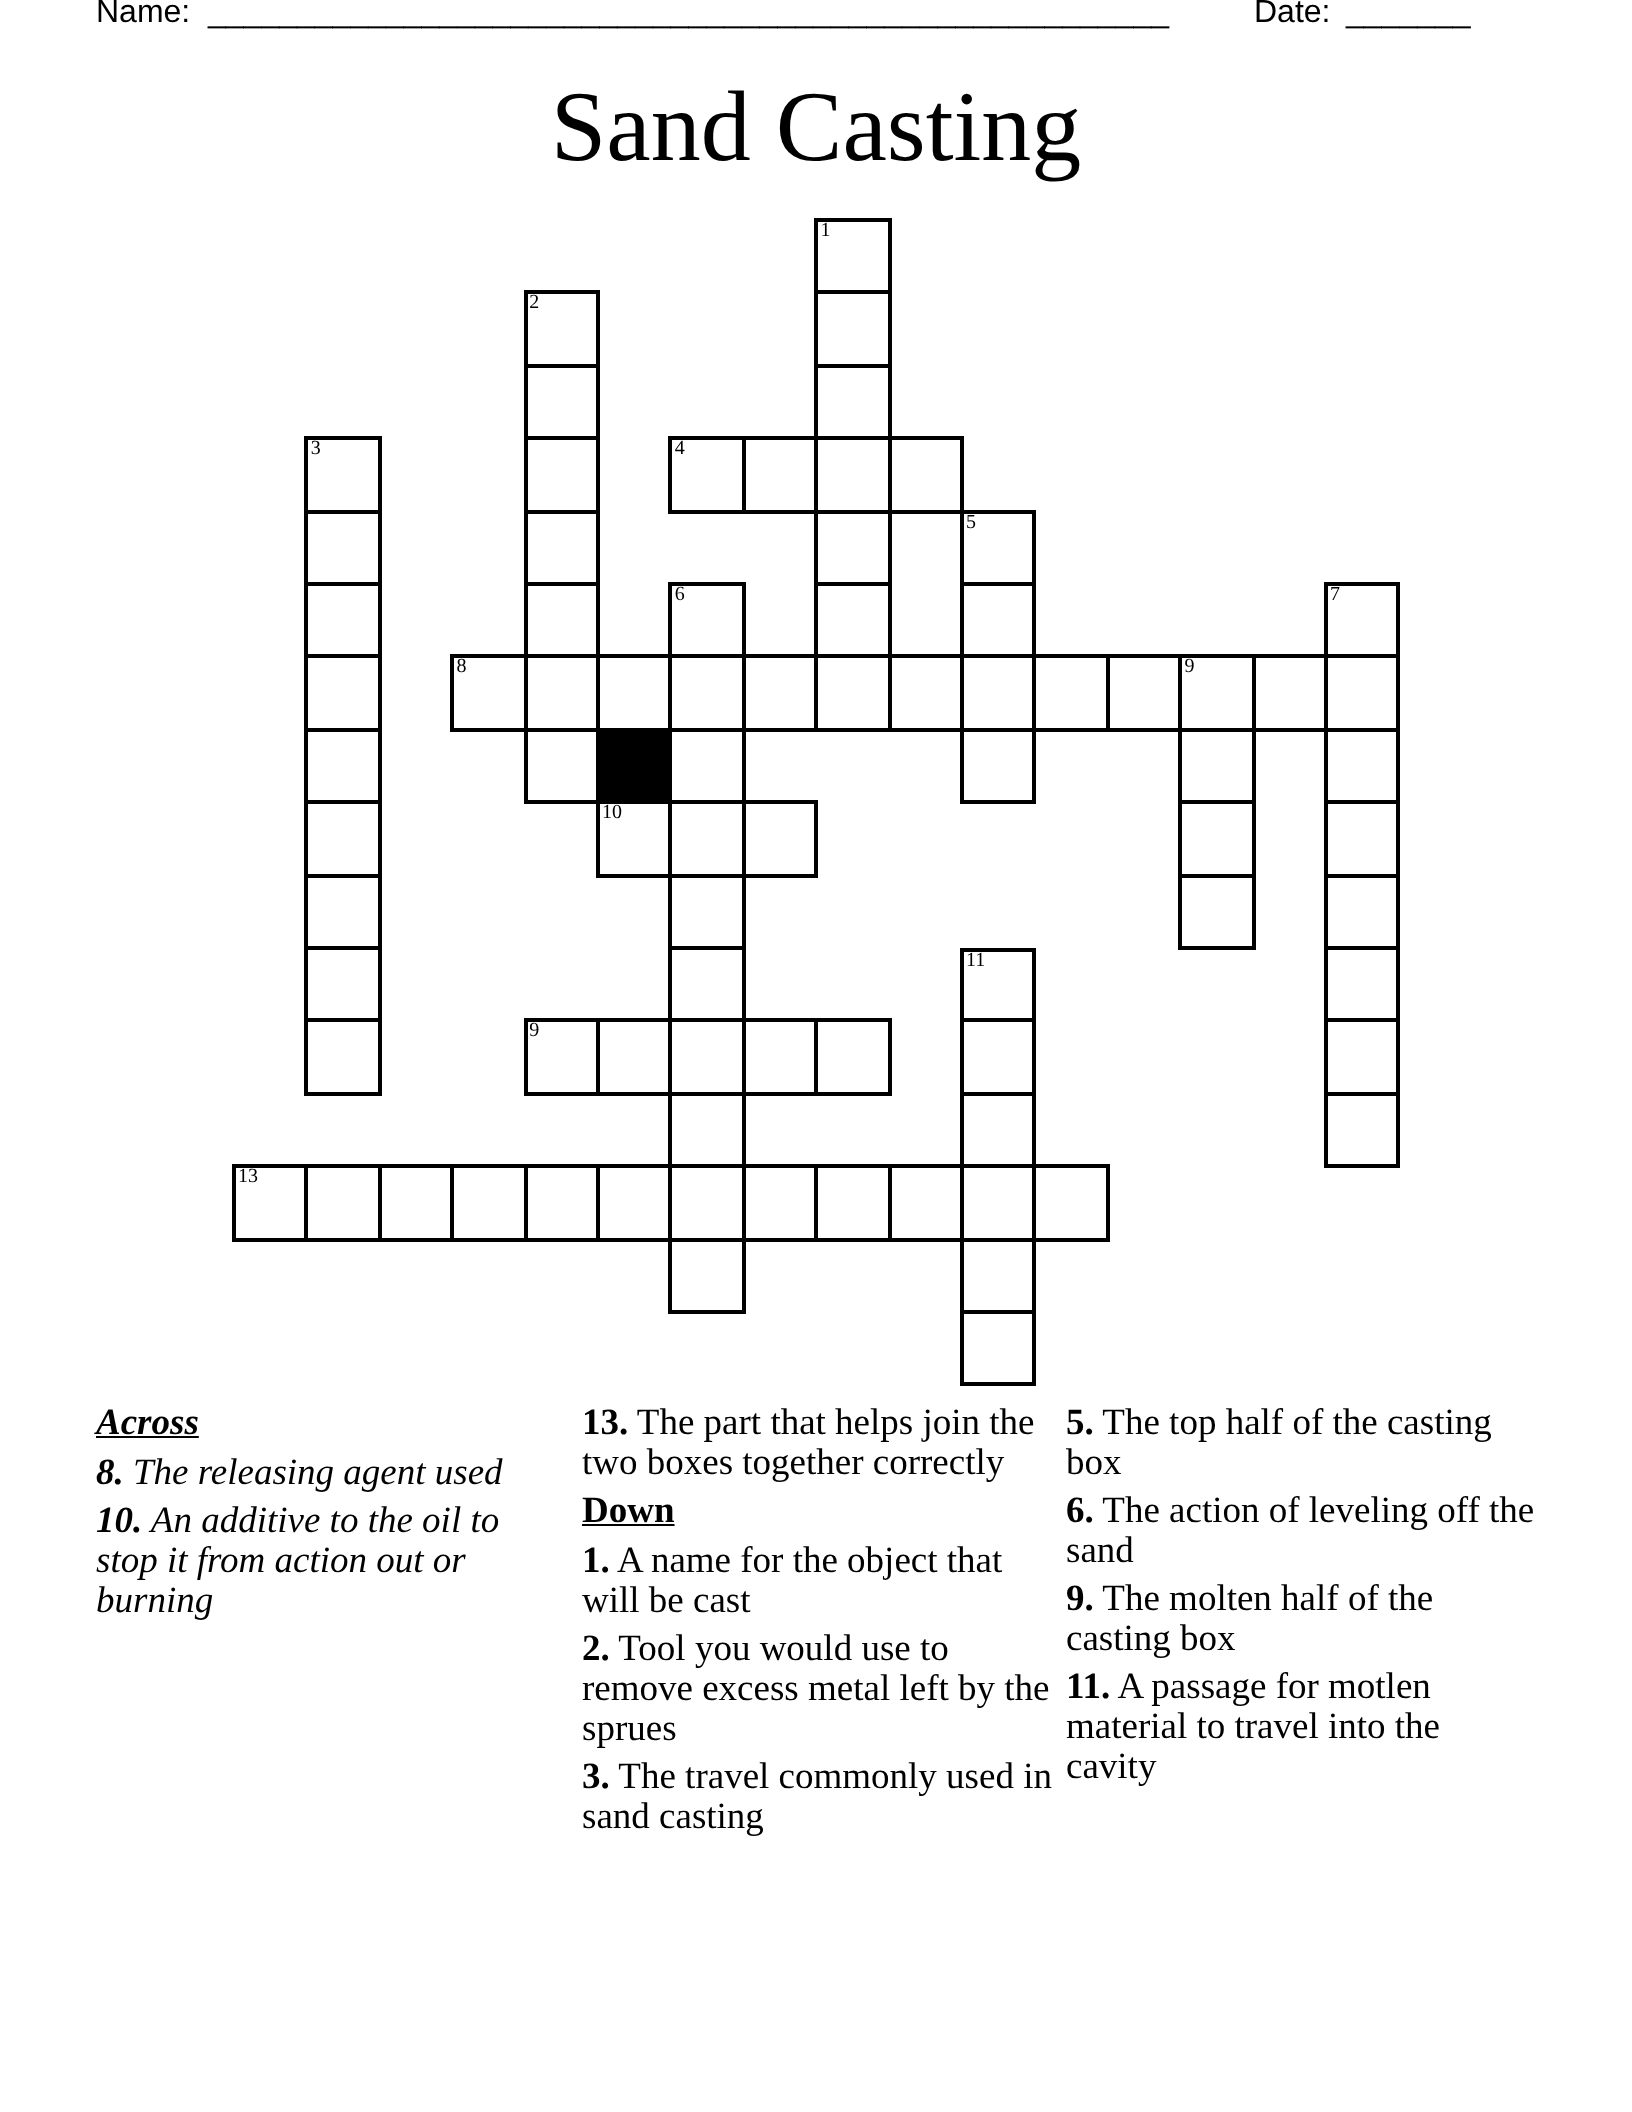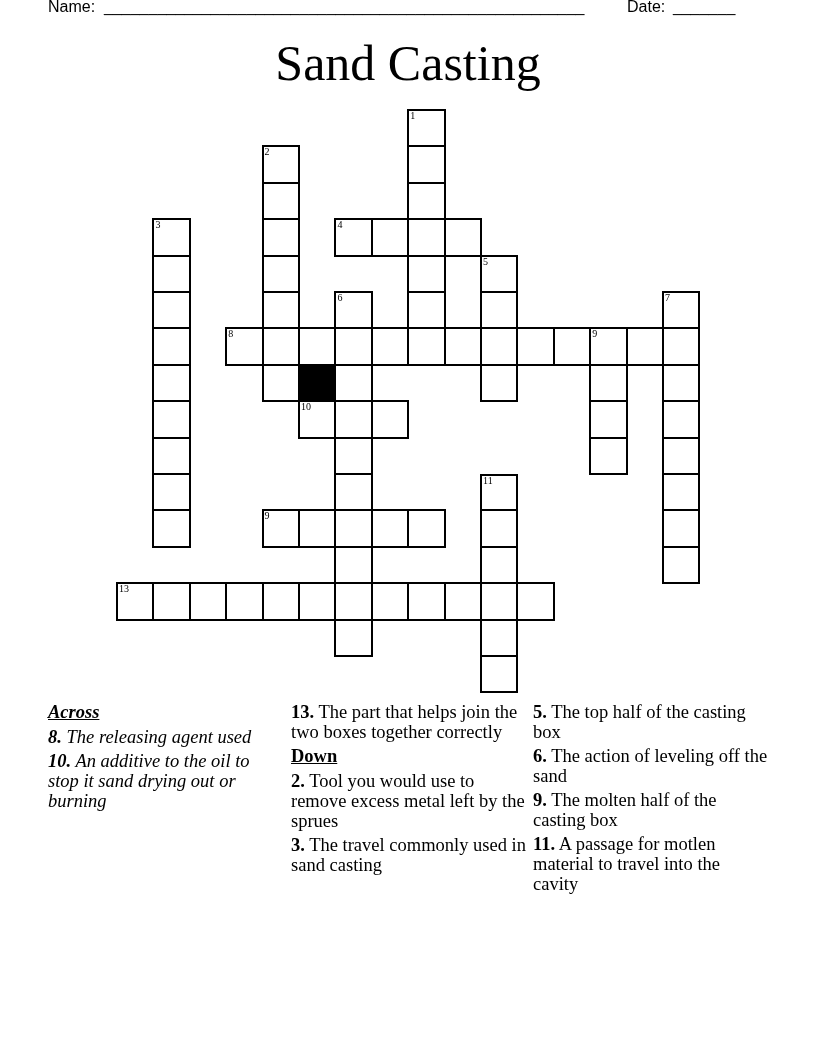--- a/index.html
+++ b/index.html
@@ -153,26 +153,27 @@
     <div class="cell" style="left: 370.8px; top: 582.2px;"></div>
     <div class="cell" style="left: 407.2px; top: 582.2px;"></div>
     <div class="cell" style="left: 443.6px; top: 582.2px;"></div>
     <div class="cell" style="left: 516.4px; top: 582.2px;"></div>
     <div class="cell black" style="left: 298px; top: 363.8px;"></div>
   </div>
 
 <div class="clues col1">
   <div class="heading">Across</div>
   <div class="clue"><b>8.</b><span> The releasing agent used</span></div>
-  <div class="clue"><b>10.</b><span> An additive to the oil to stop it sand drying out or burning</span></div>
+  <div class="clue"><b>10.</b><span> An additive to the oil to stop it from action out or burning</span></div>
 </div>
 
 <div class="clues col2">
   <div class="clue"><b>13.</b><span> The part that helps join the two boxes together correctly</span></div>
   <div class="heading">Down</div>
+  <div class="clue"><b>1.</b><span> A name for the object that will be cast</span></div>
   <div class="clue"><b>2.</b><span> Tool you would use to remove excess metal left by the sprues</span></div>
   <div class="clue"><b>3.</b><span> The travel commonly used in sand casting</span></div>
 </div>
 
 <div class="clues col3">
   <div class="clue"><b>5.</b><span> The top half of the casting box</span></div>
   <div class="clue"><b>6.</b><span> The action of leveling off the sand</span></div>
   <div class="clue"><b>9.</b><span> The molten half of the casting box</span></div>
   <div class="clue"><b>11.</b><span> A passage for motlen material to travel into the cavity</span></div>
 </div>

